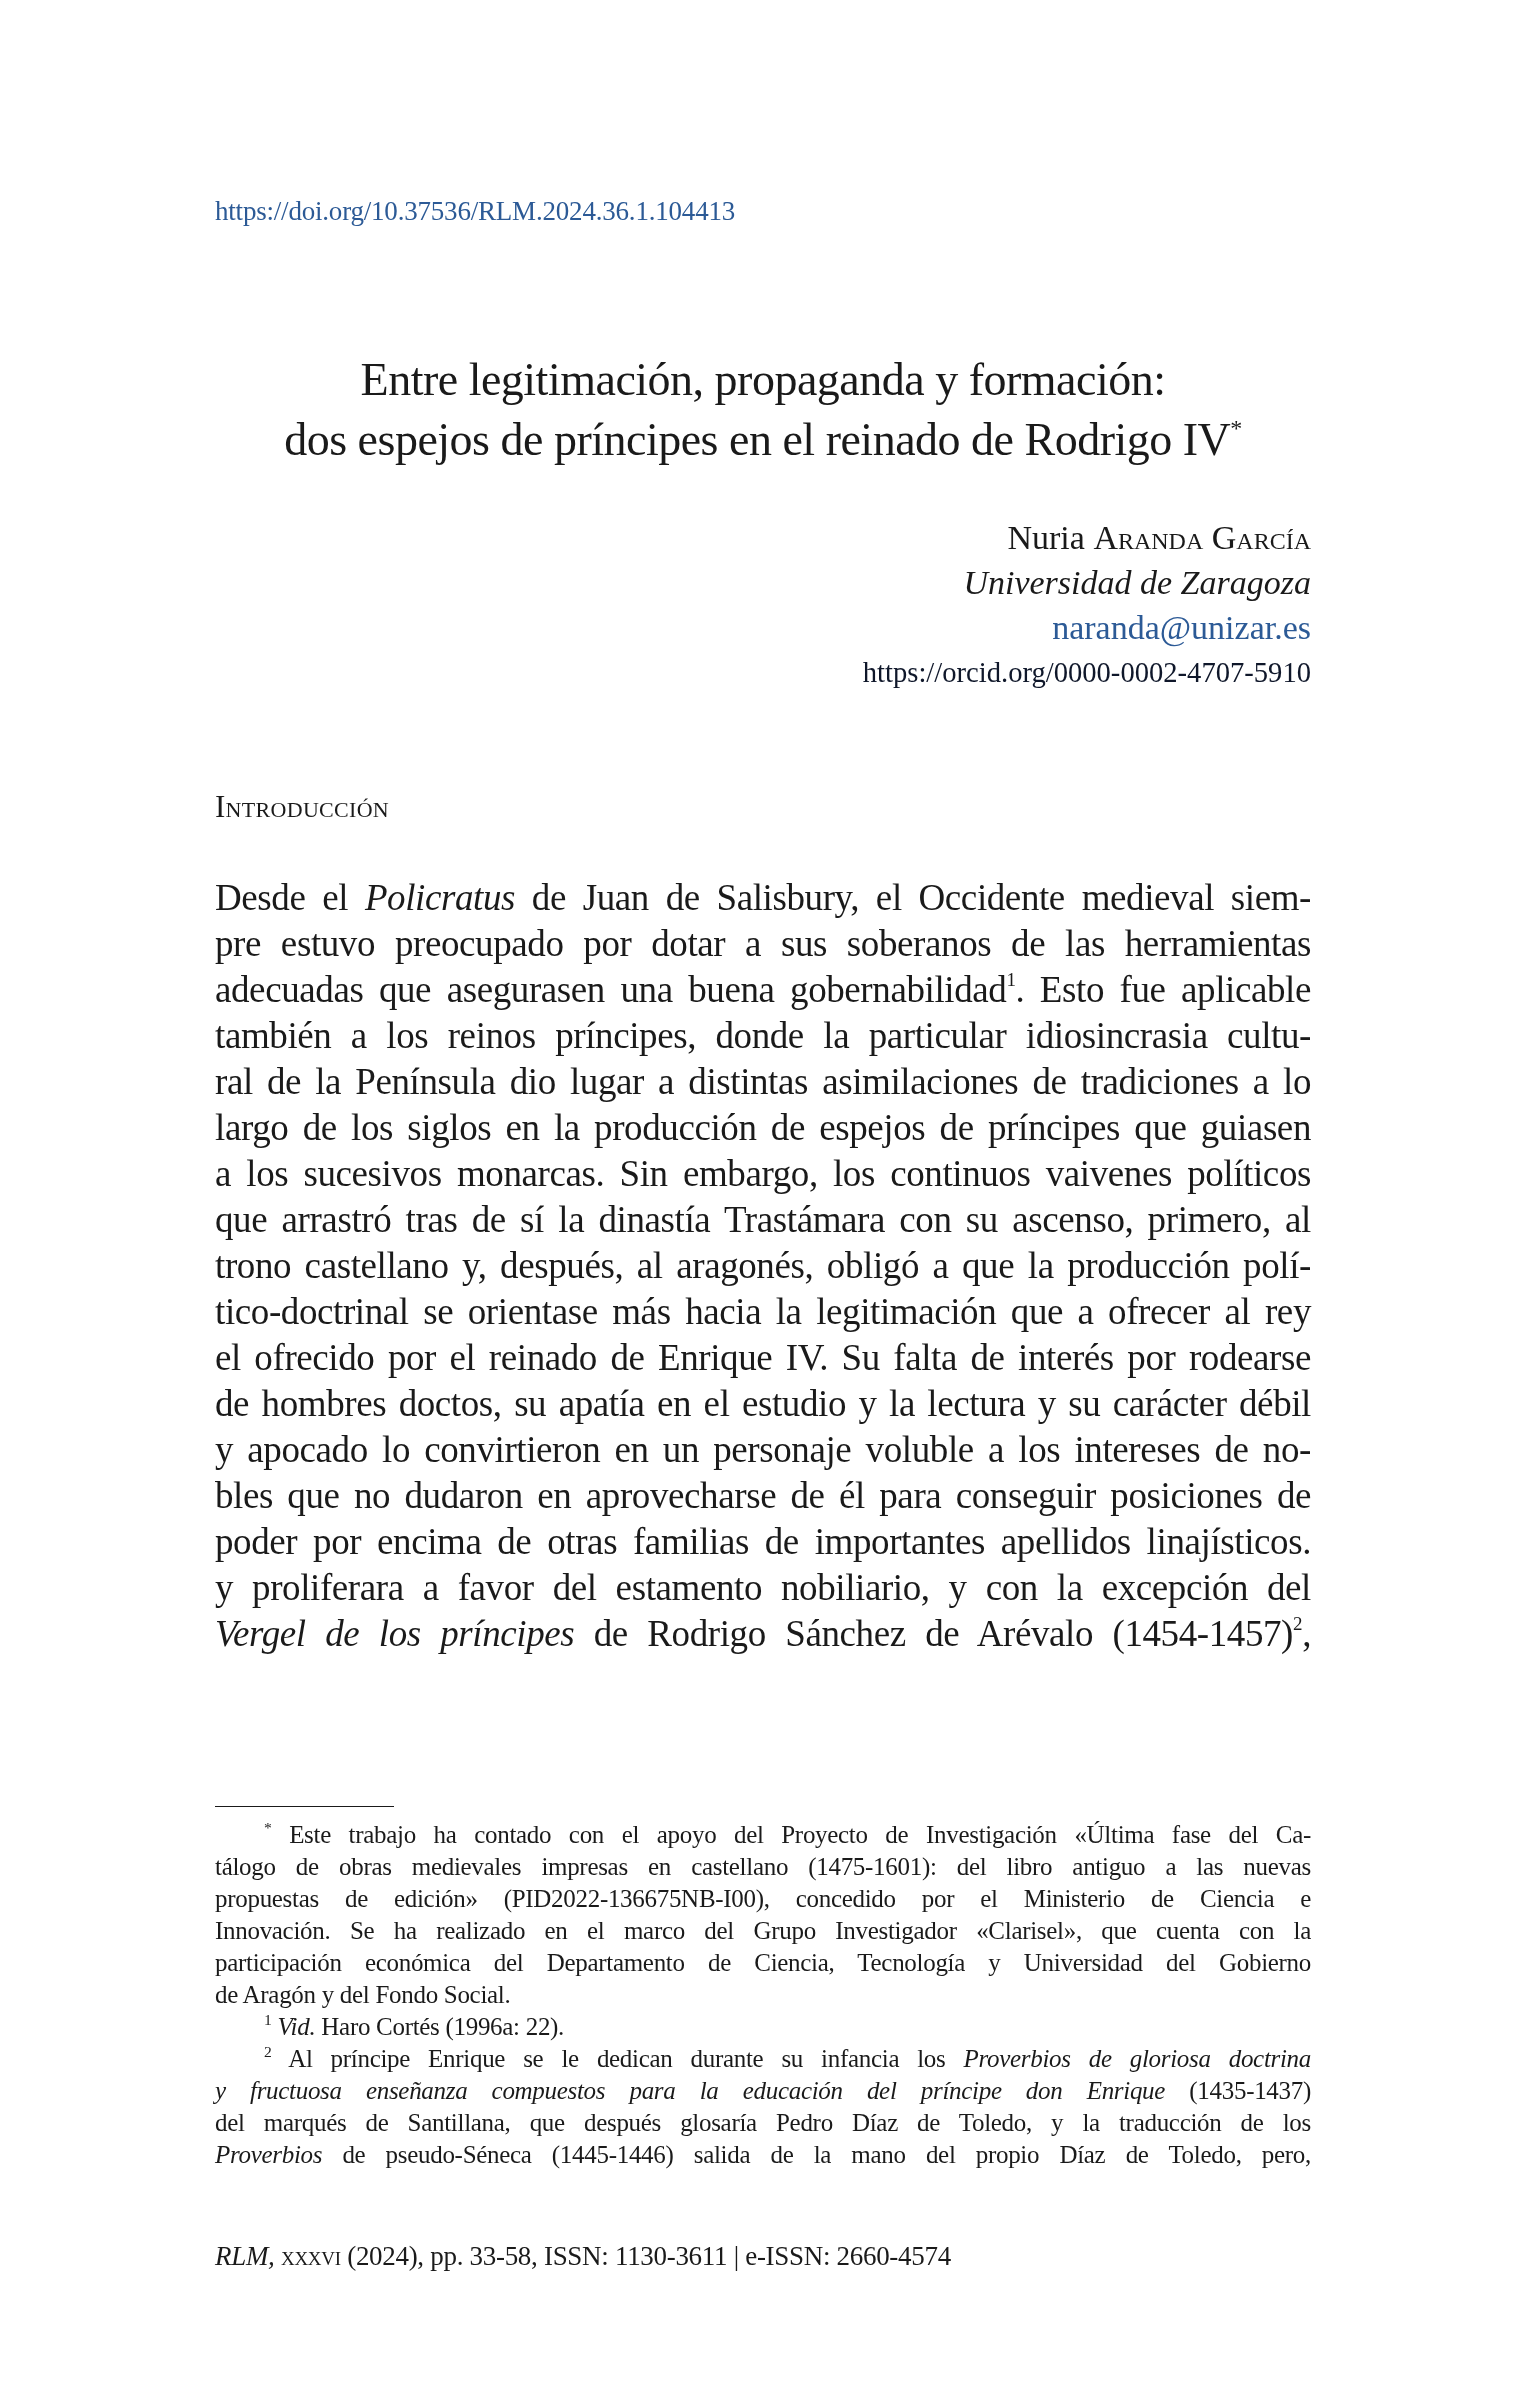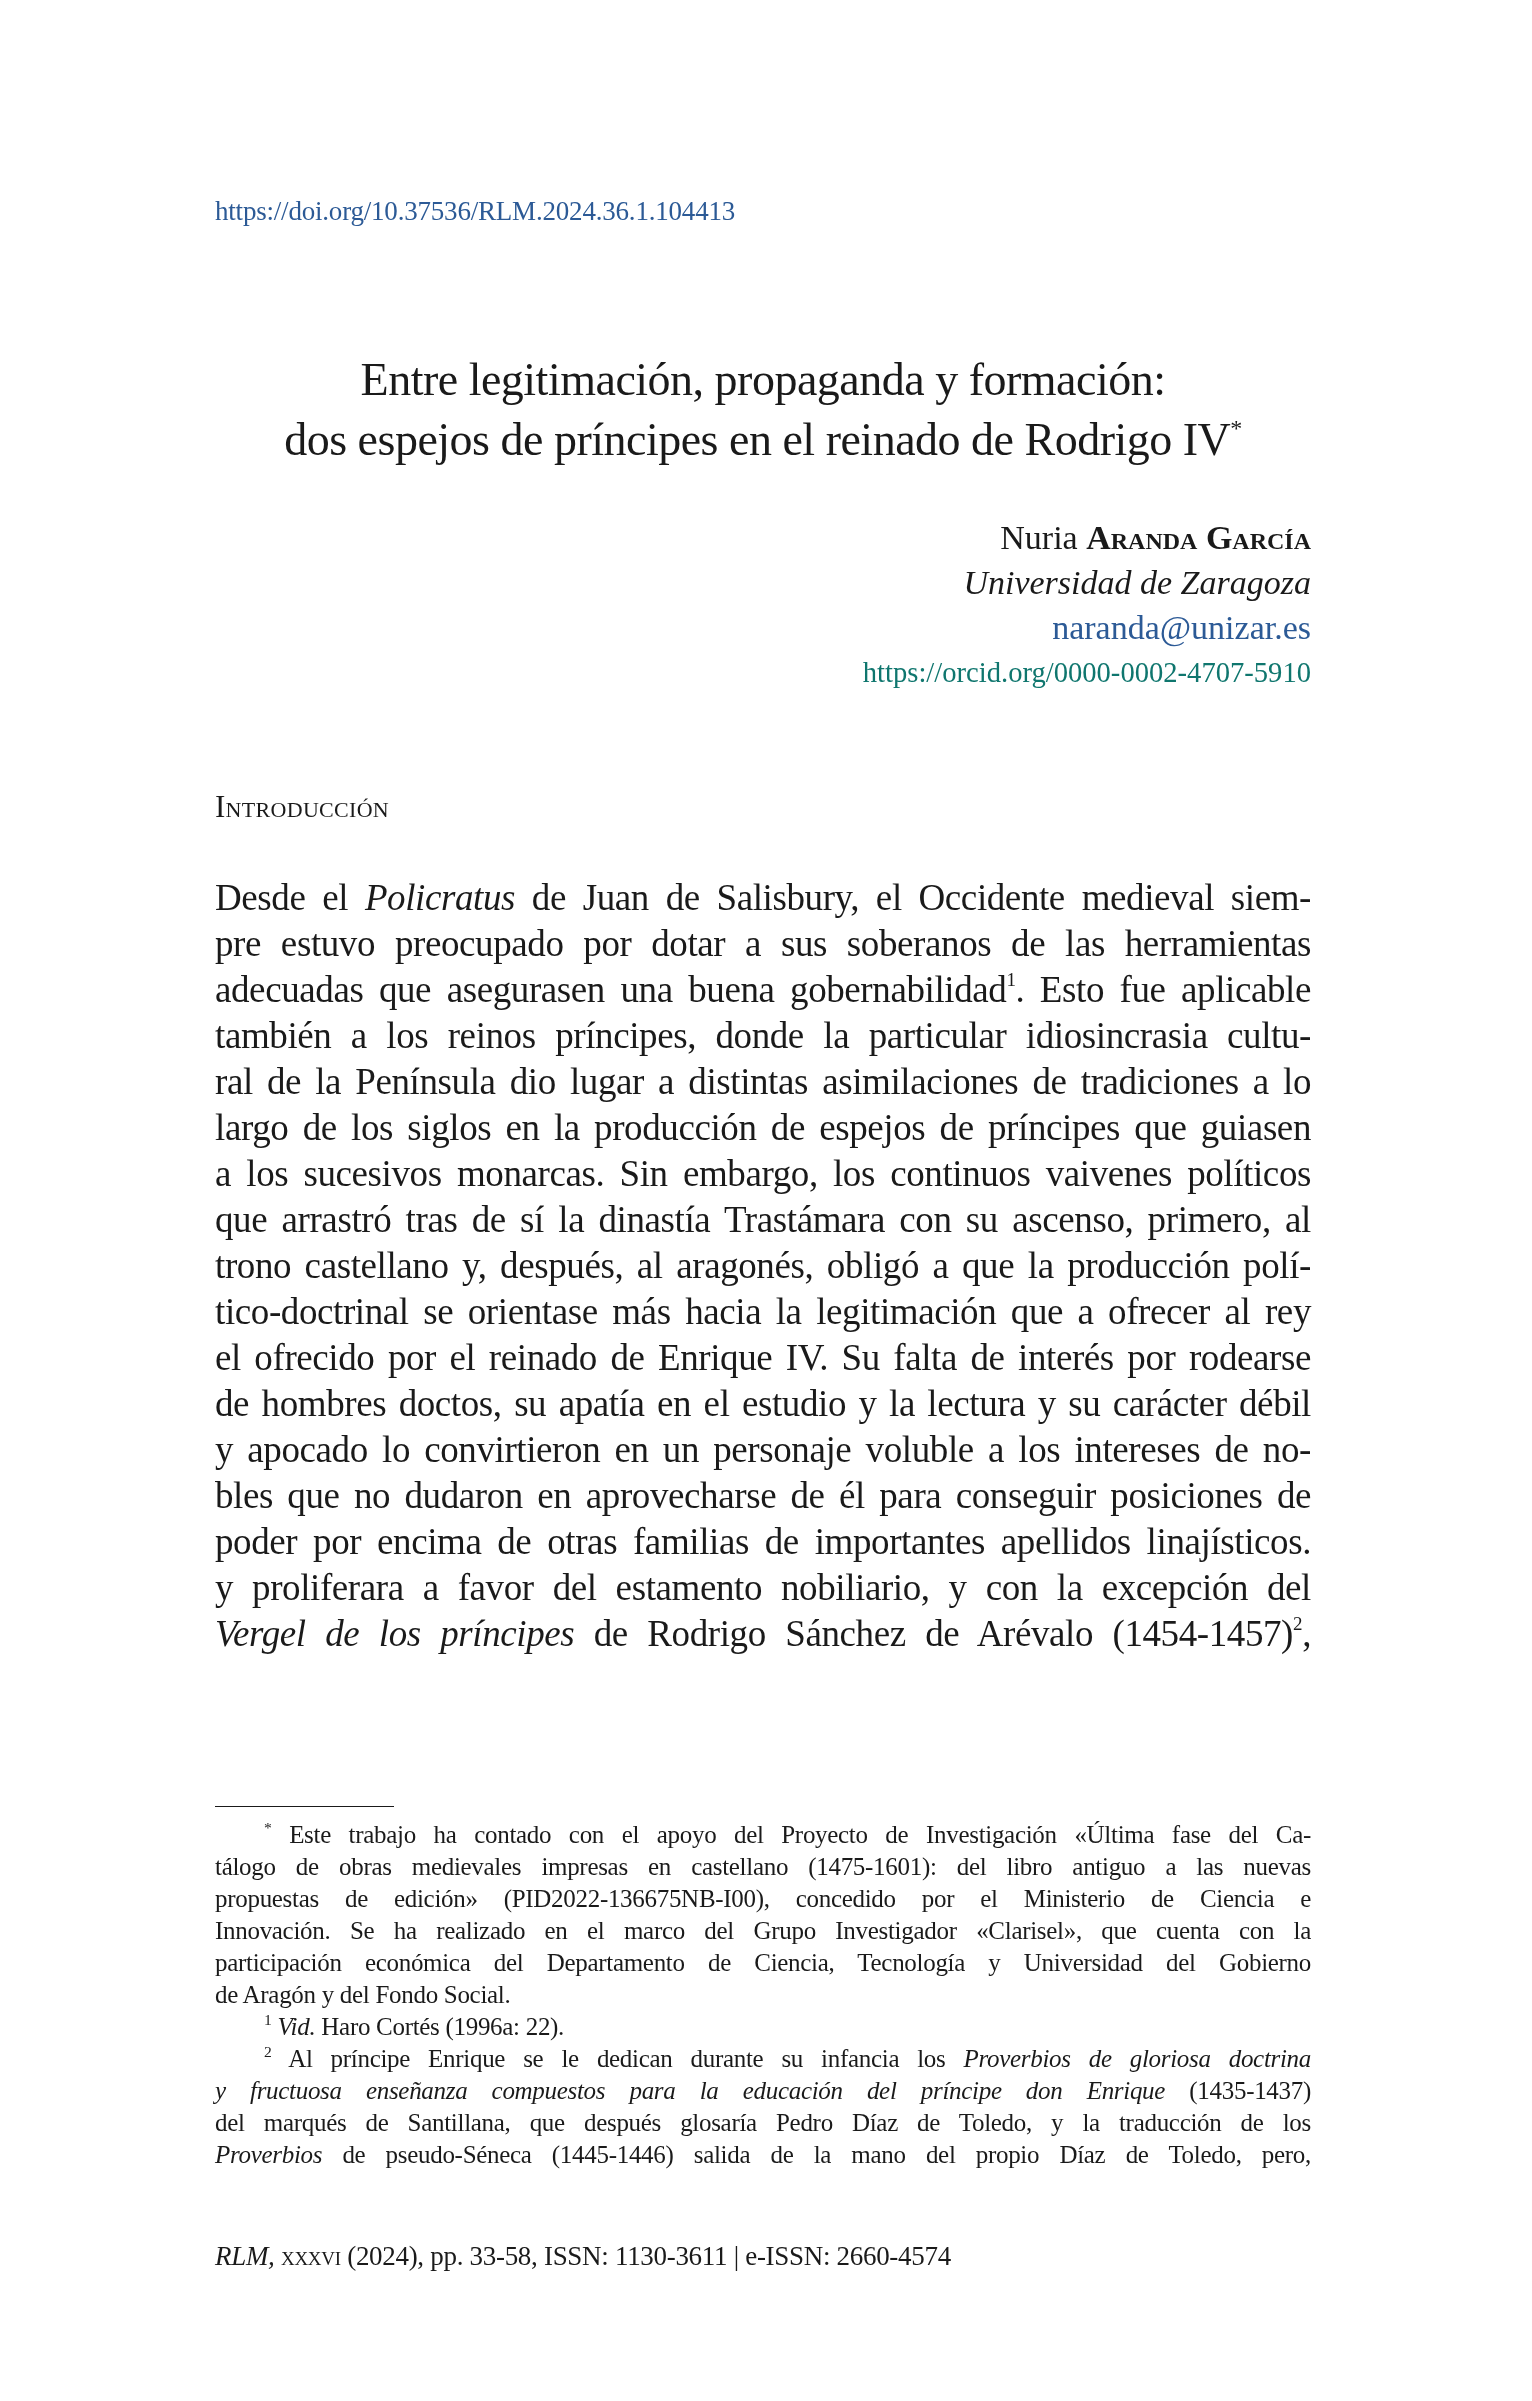--- a/index.html
+++ b/index.html
@@ -15,24 +15,24 @@
     }
     .title {
       position: absolute; top: 350px; left: 0; width: 1096px; text-align: center;
       font-size: 46px; line-height: 60px; letter-spacing: -0.5px; margin: 0; font-weight: normal;
     }
     .title sup { font-size: 24px; vertical-align: 19px; line-height: 0; }
     .author-block {
       position: absolute; top: 515px; right: 0; width: 865px; text-align: right;
     }
     .author-name { font-size: 34px; line-height: 45px; }
-    .author-name .sc { font-variant: small-caps; font-weight: bold; }
+    .author-name .sc { font-variant: small-caps; }
     .author-aff { font-size: 34px; line-height: 45px; font-style: italic; }
     .author-email { font-size: 34px; line-height: 45px; color: #2c5a96; display: block; text-decoration: none; }
-    .author-orcid { font-size: 28.6px; line-height: 45px; color: #0f766e; display: block; text-decoration: none; }
+    .author-orcid { font-size: 28.6px; line-height: 45px; color: #0f172a; display: block; text-decoration: none; }
     .section-heading {
       position: absolute; top: 789px; left: 0; font-size: 31px; font-variant: small-caps;
       margin: 0; font-weight: normal; letter-spacing: 0.3px;
     }
     .body-text {
       position: absolute; top: 875px; left: 0; width: 1096px;
       font-size: 37px; line-height: 46px; text-align: justify; margin: 0;
       letter-spacing: -0.4px; word-spacing: -0.4px;
       hyphens: manual;
     }

